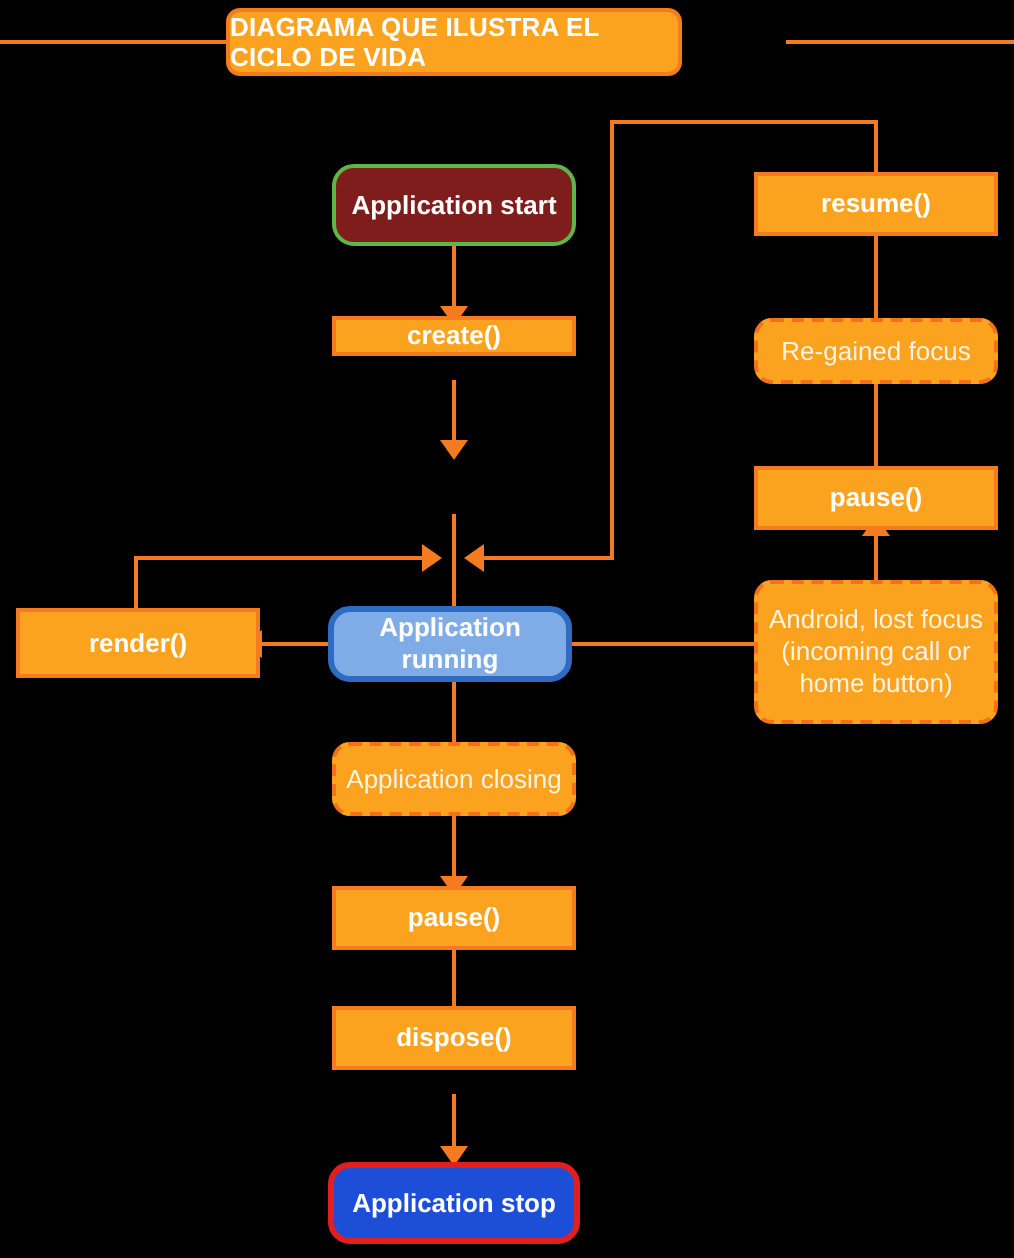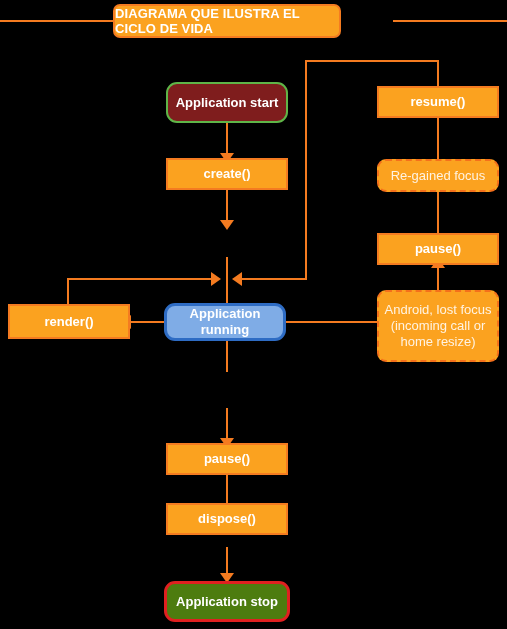--- a/index.html
+++ b/index.html
@@ -90,21 +90,21 @@
     font-size: 13px;
   }
   .node.running {
     background: #7FACE6;
     border: 3px solid #2E6CC4;
     border-radius: 11px;
     font-weight: bold;
     font-size: 13px;
   }
   .node.stop {
-    background: #4d7c0f;
+    background: #1d4ed8;
     border: 3px solid #E02020;
     border-radius: 11px;
     font-weight: bold;
     font-size: 13px;
   }
 
   
   #banner {
     position: absolute;
     left: 113px;
@@ -176,33 +176,36 @@
   <div class="arrow up" style="left:431px; top:258px;"></div>
 
   <div class="edge-v" style="left:437px; top:192px; height:41px;"></div>
 
   <div class="edge-v" style="left:437px; top:118px; height:41px;"></div>
 
   <div class="node start" style="left:166px; top:82px;  width:122px; height:41px;">
     <span>Application start</span>
   </div>
 
-  <div class="node method" style="left:166px; top:158px; width:122px; height:32px;">
+  <div class="node method" style="left:166px; top:158px; width:122px; height:20px;">
     <span>create()</span>
   </div>
 
 
   <div class="node running" style="left:164px; top:303px; width:122px; height:38px;">
     <span>Application running</span>
   </div>
 
   <div class="node method" style="left:8px;   top:304px; width:122px; height:35px;">
     <span>render()</span>
   </div>
 
+  <div class="node state" style="left:166px; top:371px; width:122px; height:37px;">
+    <span>Application closing</span>
+  </div>
 
   <div class="node method" style="left:166px; top:443px; width:122px; height:32px;">
     <span>pause()</span>
   </div>
 
   <div class="node method" style="left:166px; top:503px; width:122px; height:32px;">
     <span>dispose()</span>
   </div>
 
   <div class="node stop" style="left:164px; top:581px; width:126px; height:41px;">
@@ -217,16 +220,16 @@
     <span>Re-gained focus</span>
   </div>
 
   <div class="node method" style="left:377px; top:233px; width:122px; height:32px;">
     <span>pause()</span>
   </div>
 
   <div class="node state" style="left:377px; top:290px; width:122px; height:72px;">
     <span>Android, lost focus
 (incoming call or
-home resize)</span>
+home button)</span>
   </div>
 
 </div>
 
 </body></html>

